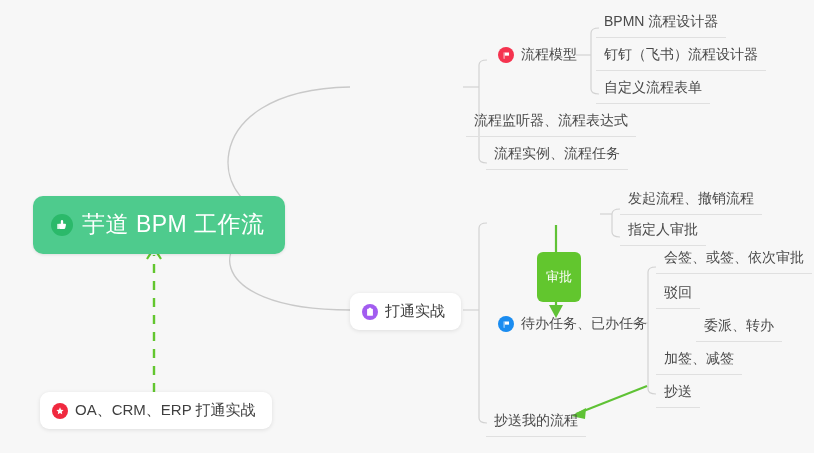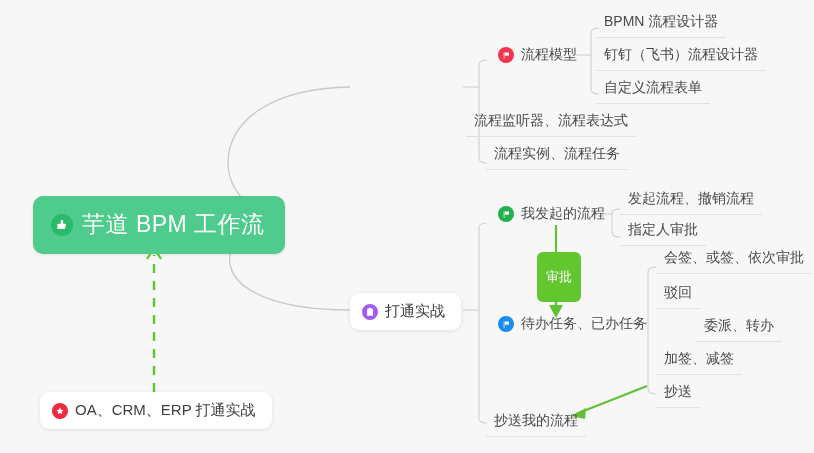--- a/index.html
+++ b/index.html
@@ -158,29 +158,20 @@
   <div class="node card-node" style="left:350px;top:293px;">
     <span class="ic ic-doc">
       <svg width="10" height="10" viewBox="0 0 24 24" fill="#ffffff">
         <rect x="5" y="4" width="14" height="17" rx="2"></rect>
         <rect x="9" y="2" width="6" height="3.4" rx="1.2"></rect>
       </svg>
     </span>
     <span>打通实战</span>
   </div>
 
-  <div class="node plain-node no-line" style="left:490px;top:201px;">
-    <span class="ic ic-flag-green">
-      <svg width="9" height="9" viewBox="0 0 24 24" fill="#ffffff">
-        <rect x="4.5" y="3" width="2" height="18" rx="1"></rect>
-        <path d="M7.5 4h11.2v8.4H7.5z"></path>
-      </svg>
-    </span>
-    <span>我发起的流程</span>
-  </div>
 
   <div class="node plain-node" style="left:620px;top:186px;">
     <span>发起流程、撤销流程</span>
   </div>
   <div class="node plain-node" style="left:620px;top:217px;">
     <span>指定人审批</span>
   </div>
 
   <div class="node tag-node" style="left:537px;top:252px;">
     <span>审批</span>

